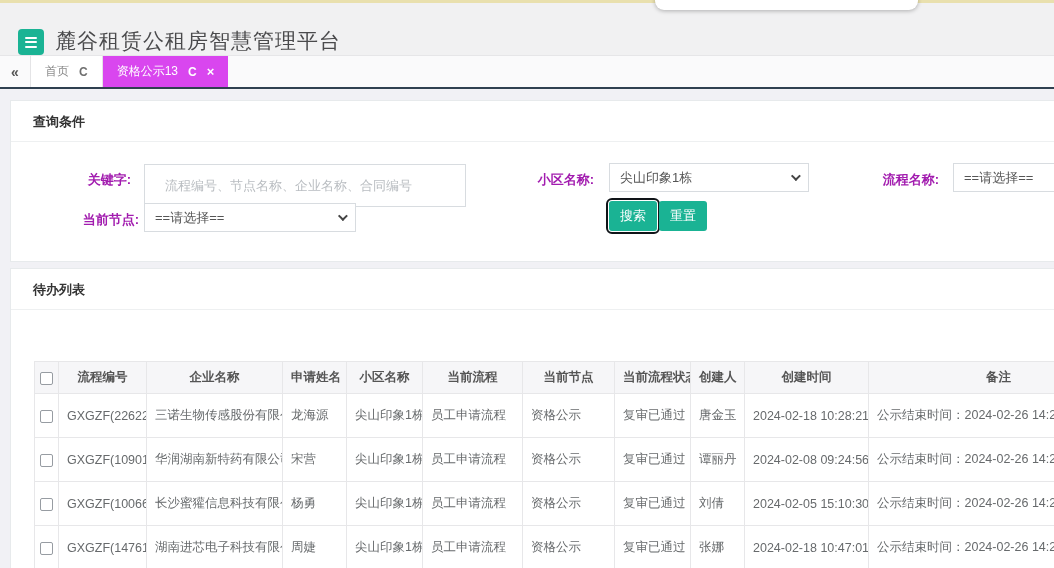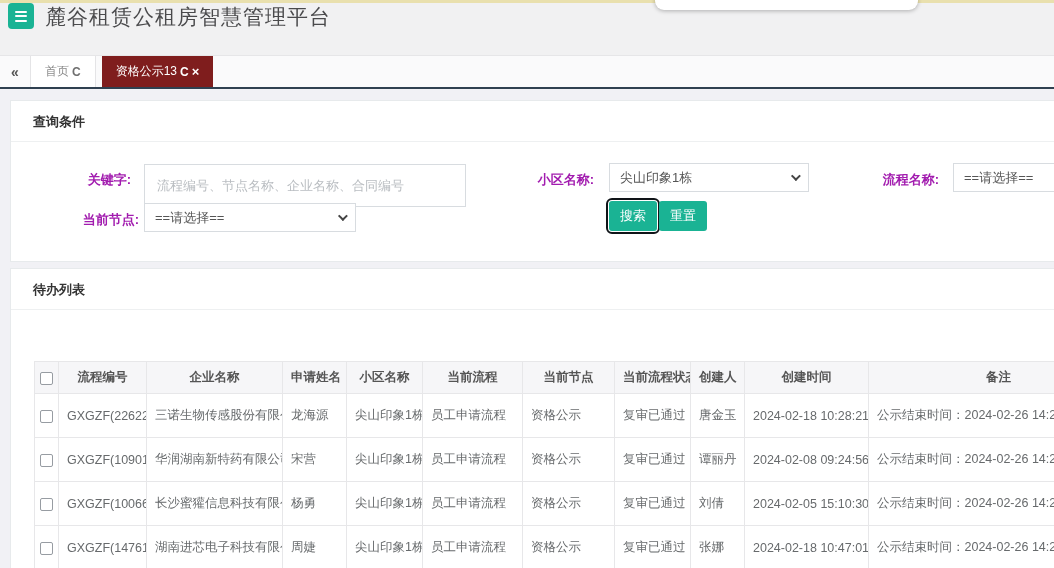--- a/index.html
+++ b/index.html
@@ -14,66 +14,66 @@
   
   .top-strip { height: 3px; background: #e9e0ae; }
   .popup-remnant {
     position: absolute; left: 655px; top: -8px; width: 263px; height: 18px;
     background: #fff; border-radius: 9px; box-shadow: 0 1px 4px rgba(0,0,0,.28);
     z-index: 60;
   }
   
   .app-header {
     height: 52px; background: #f1f1f2;
-    display: flex; align-items: flex-start; padding-left: 8px;
+    display: flex; align-items: flex-end; padding-left: 18px;
   }
   .menu-btn {
     width: 26px; height: 26px; background: #1ab394; border: none; border-radius: 4px;
     display: inline-flex; flex-direction: column; align-items: center; justify-content: center;
     gap: 2.5px; cursor: pointer;
   }
   .menu-btn i { display: block; width: 12px; height: 2px; background: #fff; border-radius: 1px; }
   .app-title { margin-left: 11px; font-size: 21px; color: #4a4a4c; letter-spacing: 1px; }
   
   .tabbar {
     height: 34px; background: #fafafb; border-top: 1px solid #e6e6e8;
     border-bottom: 2px solid #2f4050; display: flex; align-items: stretch;
   }
   .tab-collapse {
     width: 30px; display: flex; align-items: center; justify-content: center;
     color: #555; font-size: 14px; font-weight: bold; cursor: pointer;
   }
   .tab {
-    display: flex; align-items: center; gap: 3px; padding: 0 14px;
+    display: flex; align-items: center; gap: 10px; padding: 0 14px;
     font-size: 12px; cursor: pointer; white-space: nowrap;
   }
   .tab.home { background: #fff; color: #8a8a8a; border-left: 1px solid #e4e4e6; border-right: 1px solid #e4e4e6; }
   .tab.home .refresh-ic { color: #6f6f6f; font-weight: bold; }
-  .tab.active { background: #7f1d1d; color: #fff; margin-left: 6px; }
+  .tab.active { background: #d946ef; color: #fff; }
   .tab.active .refresh-ic, .tab.active .close-ic { color: #fff; font-weight: bold; }
   .close-ic { font-size: 13px; line-height: 1; }
   
   .panel {
     position: absolute; left: 10px; width: 1100px;
     background: #fff; border: 1px solid #e7eaec;
   }
   .panel-query { top: 100px; height: 162px; }
   .panel-list  { top: 268px; height: 310px; }
   .panel-title {
     padding: 12px 22px 10px; font-size: 13px; font-weight: bold; color: #333;
     border-bottom: 1px solid #eef0f1;
   }
   
   .f-label {
     position: absolute; width: 120px; text-align: right;
     font-size: 13px; font-weight: bold; color: #a21caf;
   }
   .txt-input {
     position: absolute; height: 43px; border: 1px solid #d8dce0; background: #fff;
-    padding: 0 12px; font-size: 13px; color: #555;
+    padding: 0 20px; font-size: 13px; color: #555;
     font-family: "Liberation Sans", sans-serif;
   }
   .txt-input::placeholder { color: #b9bdc1; }
   .fake-select {
     position: absolute; height: 29px; border: 1px solid #d8dce0; background: #fff;
     display: flex; align-items: center; justify-content: space-between;
     padding: 0 10px; font-size: 13px; color: #555; cursor: pointer;
   }
   .chevron {
     width: 7px; height: 7px; border-right: 2px solid #444; border-bottom: 2px solid #444;

